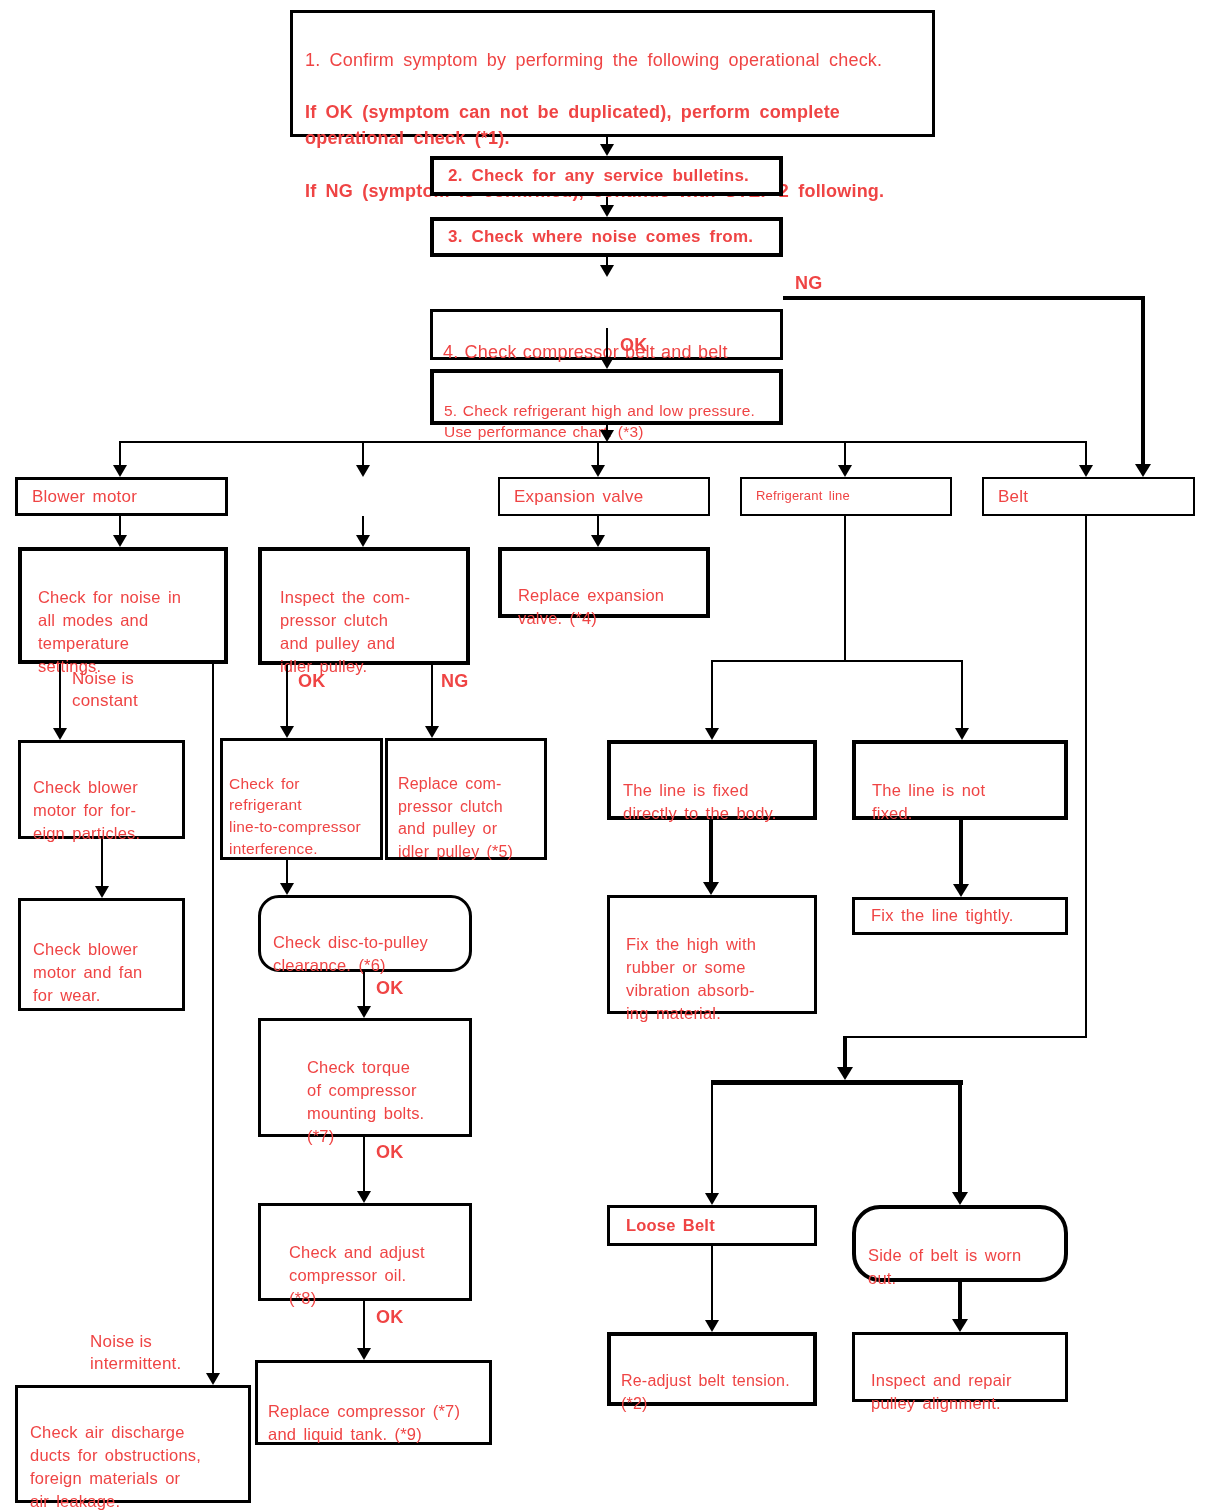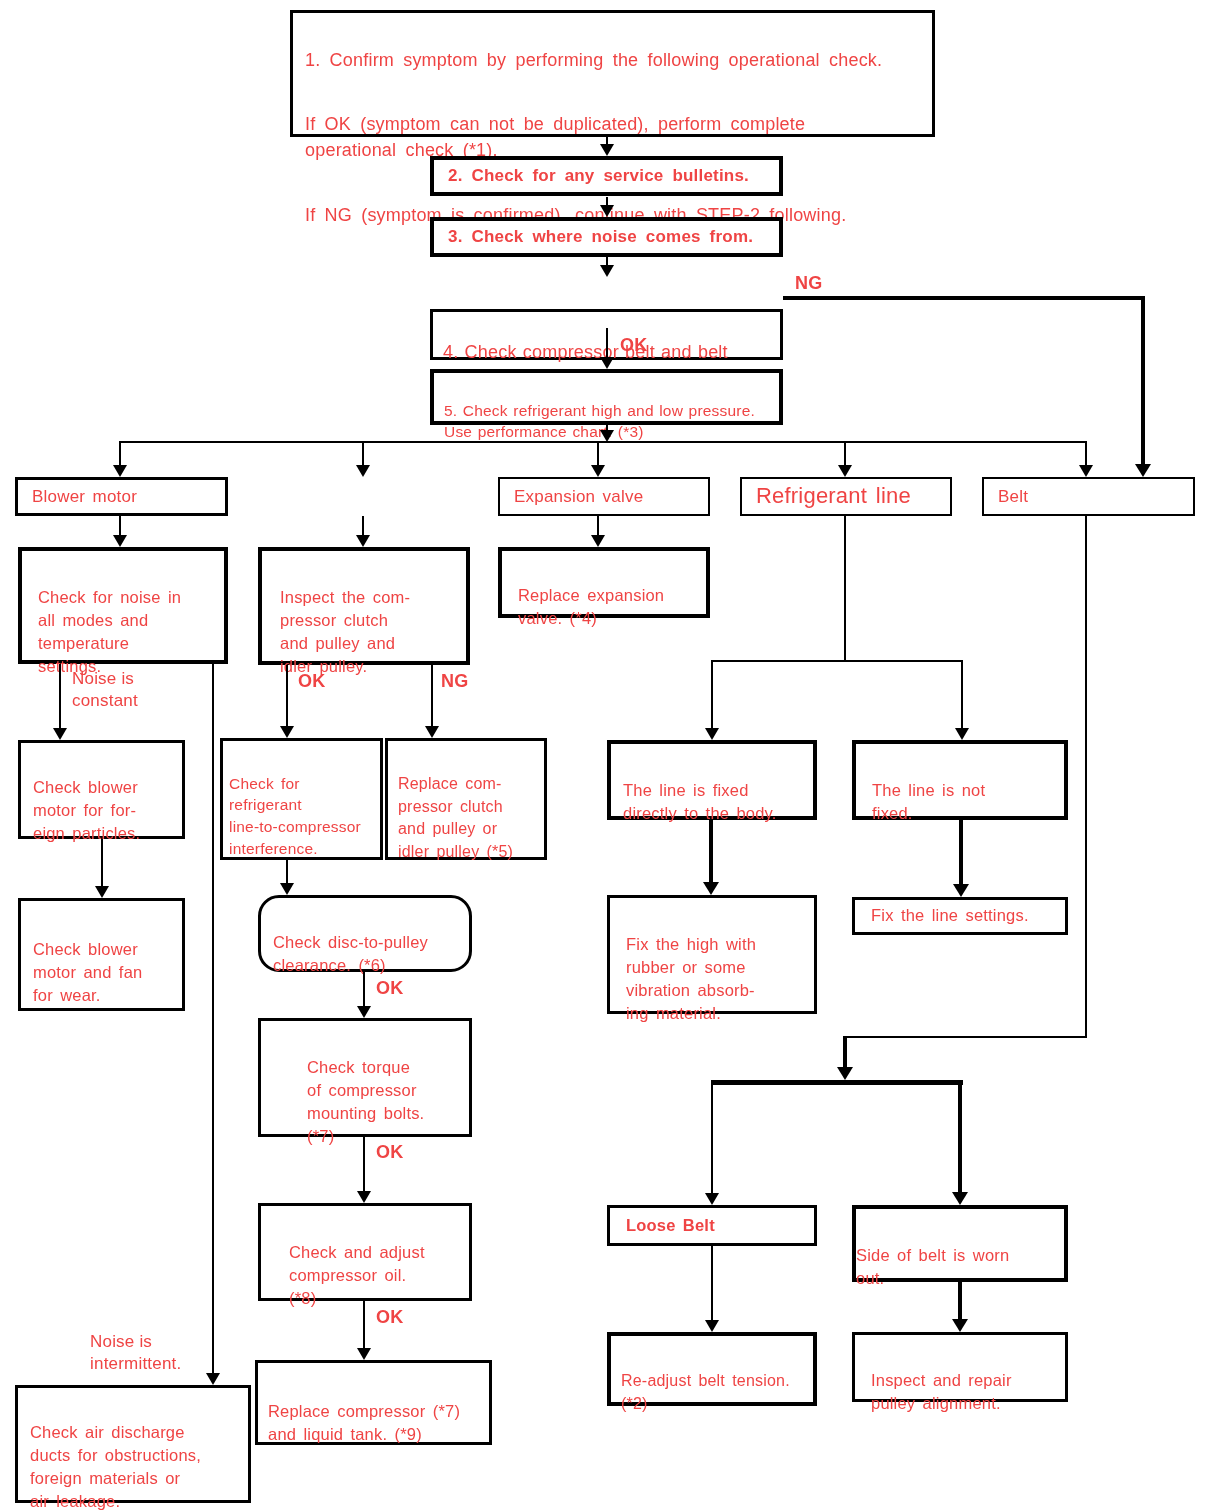--- a/index.html
+++ b/index.html
@@ -19,21 +19,21 @@
   .vl{position:absolute;width:2px;background:#000;}
   .hl{position:absolute;height:2px;background:#000;}
   .vl.b{width:4px;}
   .hl.b{height:5px;}
   .ah{position:absolute;width:0;height:0;
       border-left:7px solid transparent;border-right:7px solid transparent;
       border-top:12px solid #000;}
   .ah.b{border-left-width:8px;border-right-width:8px;border-top-width:13px;}
   .lbl{position:absolute;font-size:17px;line-height:1.32;white-space:pre-line;letter-spacing:0.2px;}
   .lbl.bold{font-weight:bold;font-size:18px;}
-  .boldtxt{font-weight:normal;margin-top:12px;}
+  .boldtxt{font-weight:bold;}
 </style>
 </head>
 <body>
 
 <div class="canvas">
 
   <div class="box" style="left:290px;top:10px;width:645px;height:127px;font-size:18px;line-height:1.45;padding:8px 12px;word-spacing:4px;">
     <div>1. Confirm symptom by performing the following operational check.</div>
     <div class="boldtxt">If OK (symptom can not be duplicated), perform complete
 operational check (*1).</div>
@@ -90,21 +90,21 @@
   <div class="ah" style="left:838px;top:465px;"></div>
   <div class="vl" style="left:1085px;top:443px;height:23px;"></div>
   <div class="ah" style="left:1079px;top:465px;"></div>
 
   <div class="box flexc" style="left:15px;top:477px;width:213px;height:39px;font-size:17px;padding-left:14px;">
     <span>Blower motor</span>
   </div>
   <div class="box b2 flexc" style="left:498px;top:477px;width:212px;height:39px;font-size:17px;padding-left:14px;">
     <span>Expansion valve</span>
   </div>
-  <div class="box b2 flexc" style="left:740px;top:477px;width:212px;height:39px;font-size:22px;padding-left:14px;">
+  <div class="box b2 flexc" style="left:740px;top:477px;width:212px;height:39px;font-size:13px;padding-left:14px;">
     <span>Refrigerant line</span>
   </div>
   <div class="box b2 flexc" style="left:982px;top:477px;width:213px;height:39px;font-size:17px;padding-left:14px;">
     <span>Belt</span>
   </div>
 
   <div class="vl" style="left:119px;top:516px;height:20px;"></div>
   <div class="ah" style="left:113px;top:535px;"></div>
 
   <div class="box b4" style="left:18px;top:547px;width:210px;height:117px;padding:12px 16px;">
@@ -247,38 +247,38 @@
     <span>Fix the high with
 rubber or some
 vibration absorb-
 ing material.</span>
   </div>
 
   <div class="vl b" style="left:959px;top:820px;height:64px;"></div>
   <div class="ah b" style="left:953px;top:884px;"></div>
 
   <div class="box flexc" style="left:852px;top:897px;width:216px;height:38px;padding-left:16px;">
-    <span>Fix the line settings.</span>
+    <span>Fix the line tightly.</span>
   </div>
 
   <div class="vl" style="left:1085px;top:516px;height:522px;"></div>
   <div class="hl" style="left:845px;top:1036px;width:242px;"></div>
   <div class="vl b" style="left:843px;top:1036px;height:32px;"></div>
   <div class="ah b" style="left:837px;top:1067px;"></div>
   <div class="hl b" style="left:711px;top:1080px;width:252px;"></div>
 
   <div class="vl" style="left:711px;top:1085px;height:108px;"></div>
   <div class="ah" style="left:705px;top:1193px;"></div>
   <div class="vl b" style="left:958px;top:1085px;height:107px;"></div>
   <div class="ah b" style="left:952px;top:1192px;"></div>
 
   <div class="box flexc" style="left:607px;top:1205px;width:210px;height:41px;font-weight:bold;padding-left:16px;">
     <span>Loose Belt</span>
   </div>
-  <div class="box b4" style="left:852px;top:1205px;width:216px;height:77px;padding:12px 0;">
+  <div class="box b4" style="left:852px;top:1205px;width:216px;height:77px;padding:12px 12px;border-radius:28px;">
     <span>Side of belt is worn
 out.</span>
   </div>
 
   <div class="vl" style="left:711px;top:1246px;height:74px;"></div>
   <div class="ah" style="left:705px;top:1320px;"></div>
 
   <div class="vl b" style="left:958px;top:1282px;height:37px;"></div>
   <div class="ah b" style="left:952px;top:1319px;"></div>
 

